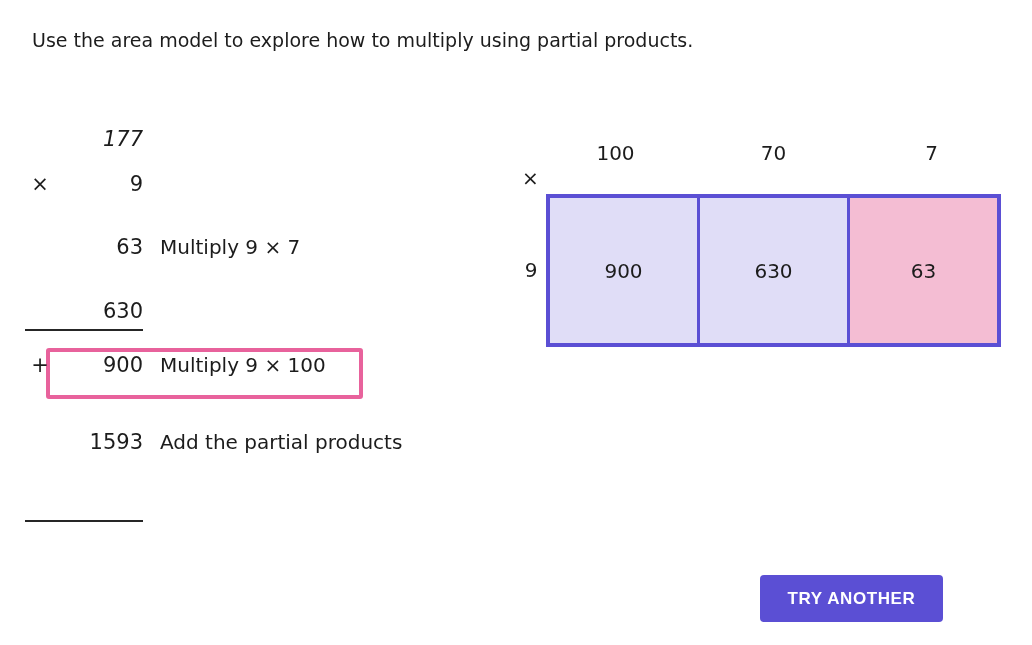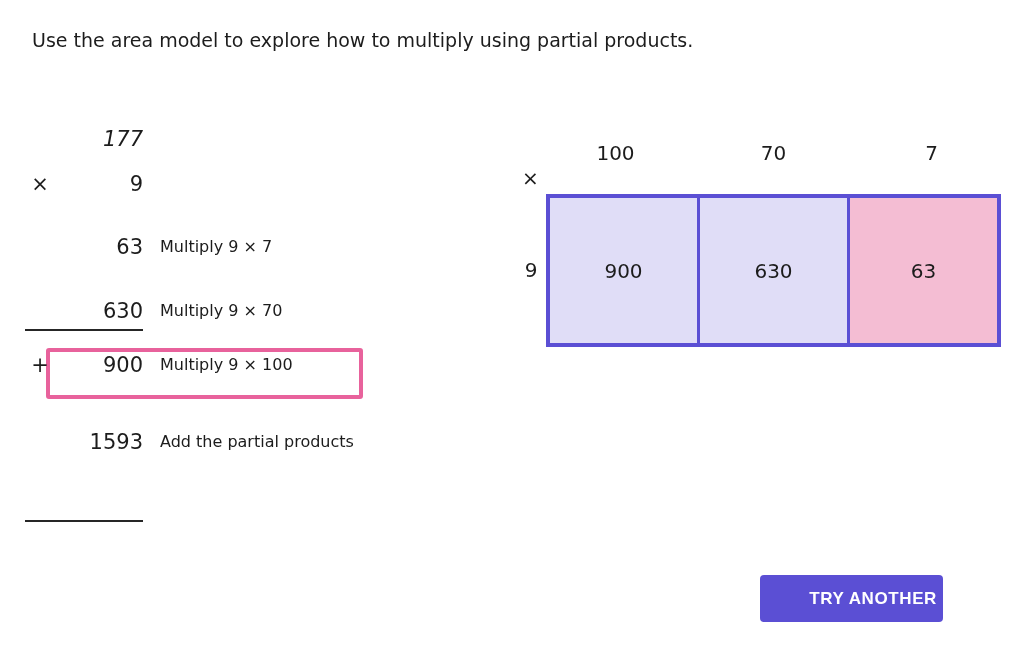--- a/index.html
+++ b/index.html
@@ -55,21 +55,21 @@
     width: 118px;
     text-align: right;
     font-size: 21px;
     line-height: 38px;
     color: #1c1c1c;
   }
   .alg-desc {
     position: absolute;
     left: 160px;
     top: 0;
-    font-size: 16px;
+    font-size: 20px;
     line-height: 38px;
     color: #1c1c1c;
     white-space: nowrap;
   }
   .alg-rule {
     position: absolute;
     left: 25px;
     width: 118px;
     height: 0;
     border-top: 2px solid #262626;
@@ -172,21 +172,20 @@
     height: 47px;
     background: #5b4fd4;
     border: none;
     border-radius: 4px;
     color: #ffffff;
     font-family: "Liberation Sans", sans-serif;
     font-size: 17px;
     font-weight: bold;
     letter-spacing: 0.6px;
     cursor: pointer;
-    text-align: right;
   }
 </style>
 </head>
 <body>
 
 <div id="instruction">Use the area model to explore how to multiply using partial products.</div>
 
 <div id="algorithm">
 
   <div id="row-177" class="alg-row">
@@ -202,21 +201,20 @@
 
   <div id="highlight-box"></div>
 
   <div id="row-63" class="alg-row">
     <span class="alg-num">63</span>
     <span class="alg-desc">Multiply 9 × 7</span>
   </div>
 
   <div id="row-630" class="alg-row">
     <span class="alg-num">630</span>
-    <span class="alg-desc">Multiply 9 × 70</span>
   </div>
 
   <div id="row-900" class="alg-row">
     <span class="alg-op">+</span>
     <span class="alg-num">900</span>
     <span class="alg-desc">Multiply 9 × 100</span>
   </div>
 
   <div id="rule-bot" class="alg-rule"></div>
 

